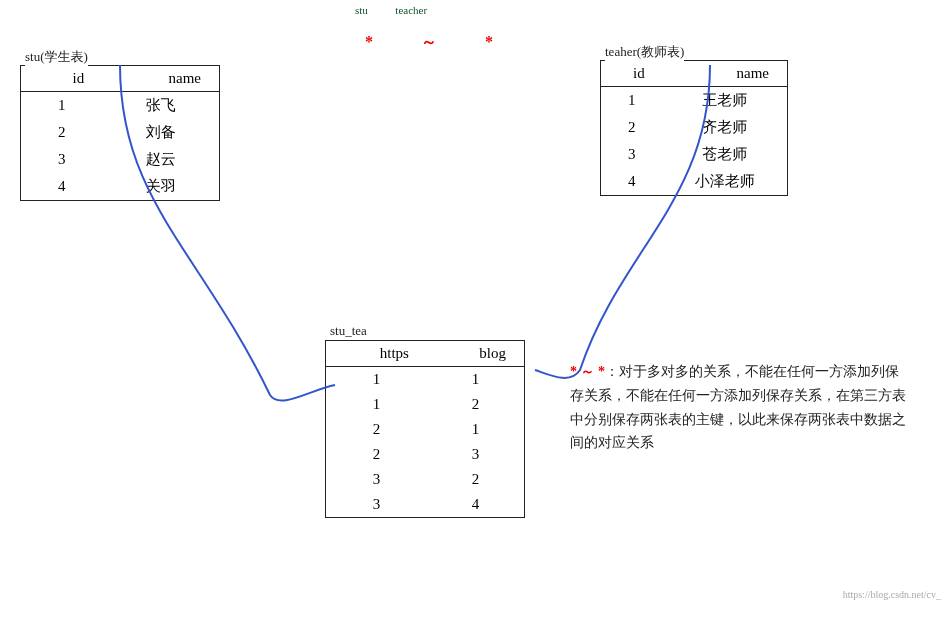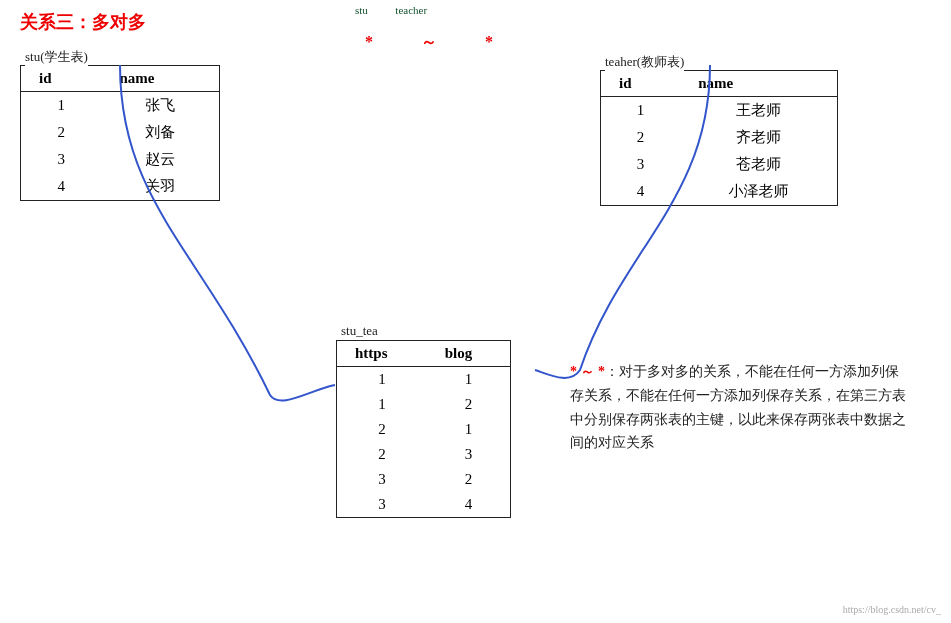--- a/index.html
+++ b/index.html
@@ -44,22 +44,22 @@
     }
 
     .db-table table {
       border-collapse: collapse;
       min-width: 100%;
     }
 
     .db-table table th {
       border-bottom: 1.5px solid #222;
       padding: 4px 18px;
-      text-align: left;
-      font-weight: bold;
+      text-align: right;
+      font-weight: normal;
       font-size: 15px;
     }
 
     .db-table table td {
       padding: 4px 18px;
       text-align: center;
       font-size: 15px;
     }
 
     .db-table table tr:not(:last-child) td {
@@ -85,33 +85,32 @@
       color: #222;
     }
 
     .explanation .sym {
       color: #e00;
       font-weight: bold;
     }
 
     .watermark {
       position: absolute;
-      bottom: 8px;
+      bottom: 23px;
       right: 10px;
       font-size: 10px;
       color: #aaa;
       margin-top: 48px;
     }
   </style>
 </head>
 <body>
 
 <div class="page-container">
 
-  <div class="title">关系三：多对多</div>
 
   <div style="position:absolute; top:4px; left:355px; font-size:11px; color:#14532d;">
     <span>stu</span>
     &nbsp;&nbsp;&nbsp;&nbsp;&nbsp;&nbsp;&nbsp;&nbsp;
     <span>teacher</span>
   </div>
 
   <div style="position:absolute; top:32px; left:365px; font-size:16px; color:#e00; font-weight:bold; letter-spacing:22px;">* ～ *</div>
 
   <div class="db-table" style="top:65px; left:20px; width:200px;">
@@ -137,21 +136,21 @@
             <td>赵云</td>
           </tr>
           <tr>
             <td>4</td>
             <td>关羽</td>
           </tr>
         </tbody>
     </table>
   </div>
 
-  <div class="db-table" style="top:70px; left:600px; width:238px;">
+  <div class="db-table" style="top:60px; left:600px; width:188px;">
     <div class="db-table-label">teaher(教师表)</div>
     <table>
       <thead>
         <tr>
           <th>id</th>
           <th>name</th>
         </tr>
       </thead>
       <tbody id="teacher-tbody">
       <tr>
@@ -167,21 +166,21 @@
             <td>苍老师</td>
           </tr>
           <tr>
             <td>4</td>
             <td>小泽老师</td>
           </tr>
         </tbody>
     </table>
   </div>
 
-  <div class="db-table" style="top:340px; left:336px; width:175px;">
+  <div class="db-table" style="top:340px; left:325px; width:200px;">
     <div class="db-table-label">stu_tea</div>
     <table>
       <thead>
         <tr>
           <th>https</th>
           <th>blog</th>
         </tr>
       </thead>
       <tbody id="stu-tea-tbody">
       <tr>

